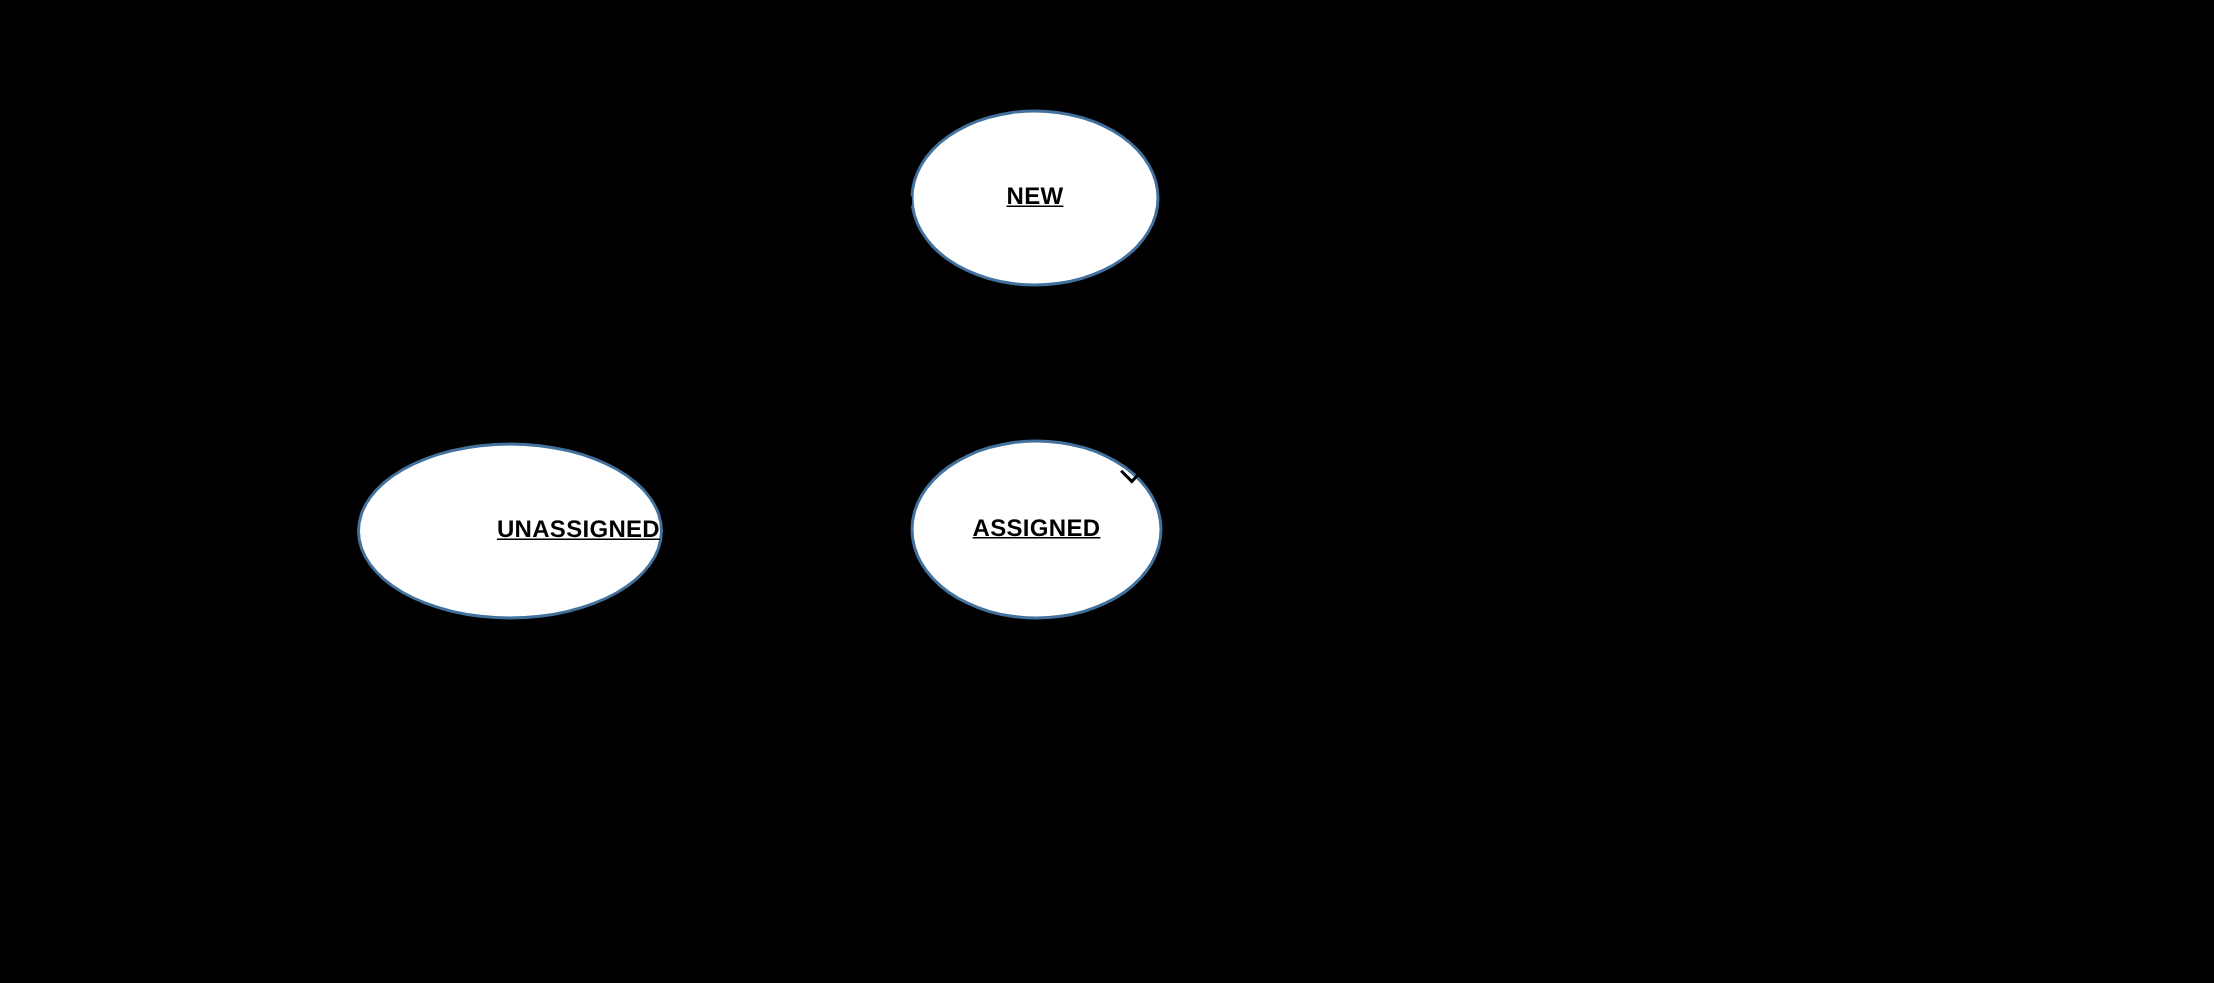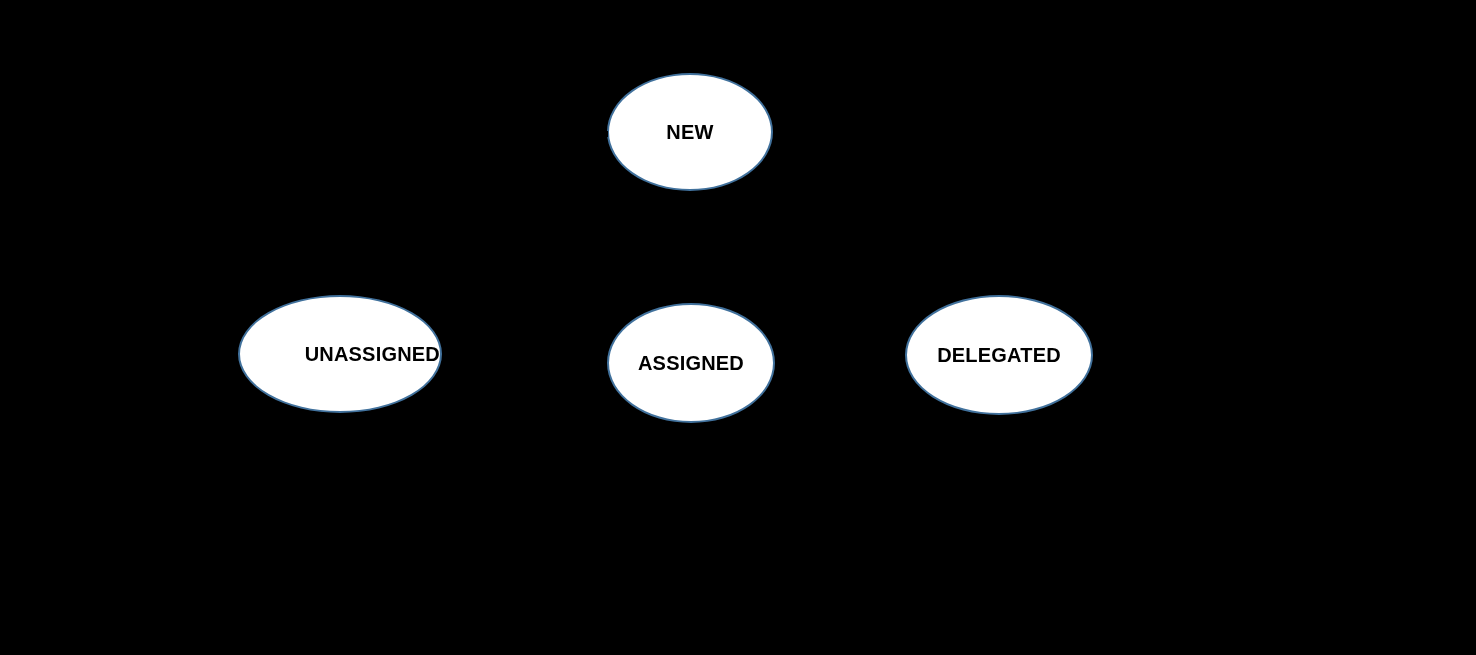--- a/index.html
+++ b/index.html
@@ -33,30 +33,31 @@
     box-sizing: border-box;
     border-radius: 50%;
     background: var(--node-fill);
     border: 2.5px solid var(--node-border);
     display: flex;
     align-items: center;
     justify-content: center;
   }
   .state-label {
     font-weight: bold;
-    font-size: 20px;
+    font-size: 16px;
     color: var(--label-color);
     letter-spacing: 0.2px;
     white-space: nowrap;
     user-select: none;
+    text-decoration: underline;
   }
   
   #node-new        { left: 607px; top: 73px;  width: 166px; height: 118px; }
   #node-unassigned { left: 238px; top: 295px; width: 204px; height: 118px; justify-content: flex-end; }
-  #node-assigned   { left: 607px; top: 303px; width: 168px; height: 120px; }
+  #node-assigned   { left: 607px; top: 293px; width: 168px; height: 120px; }
   #node-delegated  { left: 905px; top: 295px; width: 188px; height: 120px; }
   #node-completed  { left: 607px; top: 536px; width: 168px; height: 118px; }
 
   
   .connector-artifact {
     position: absolute;
     background: #000000;
   }
   #artifact-new-left {
     left: 605px; top: 131px; width: 3px; height: 6px;
@@ -79,21 +80,18 @@
   </div>
 
   <div class="state-node" id="node-unassigned">
     <span class="state-label">UNASSIGNED</span>
   </div>
 
   <div class="state-node" id="node-assigned">
     <span class="state-label">ASSIGNED</span>
   </div>
 
-  <div class="state-node" id="node-delegated">
-    <span class="state-label">DELEGATED</span>
-  </div>
 
 
   <div class="connector-artifact" id="artifact-new-left"></div>
   <div class="connector-artifact" id="artifact-assigned-topright"></div>
 
 </div>
 
 </body></html>

